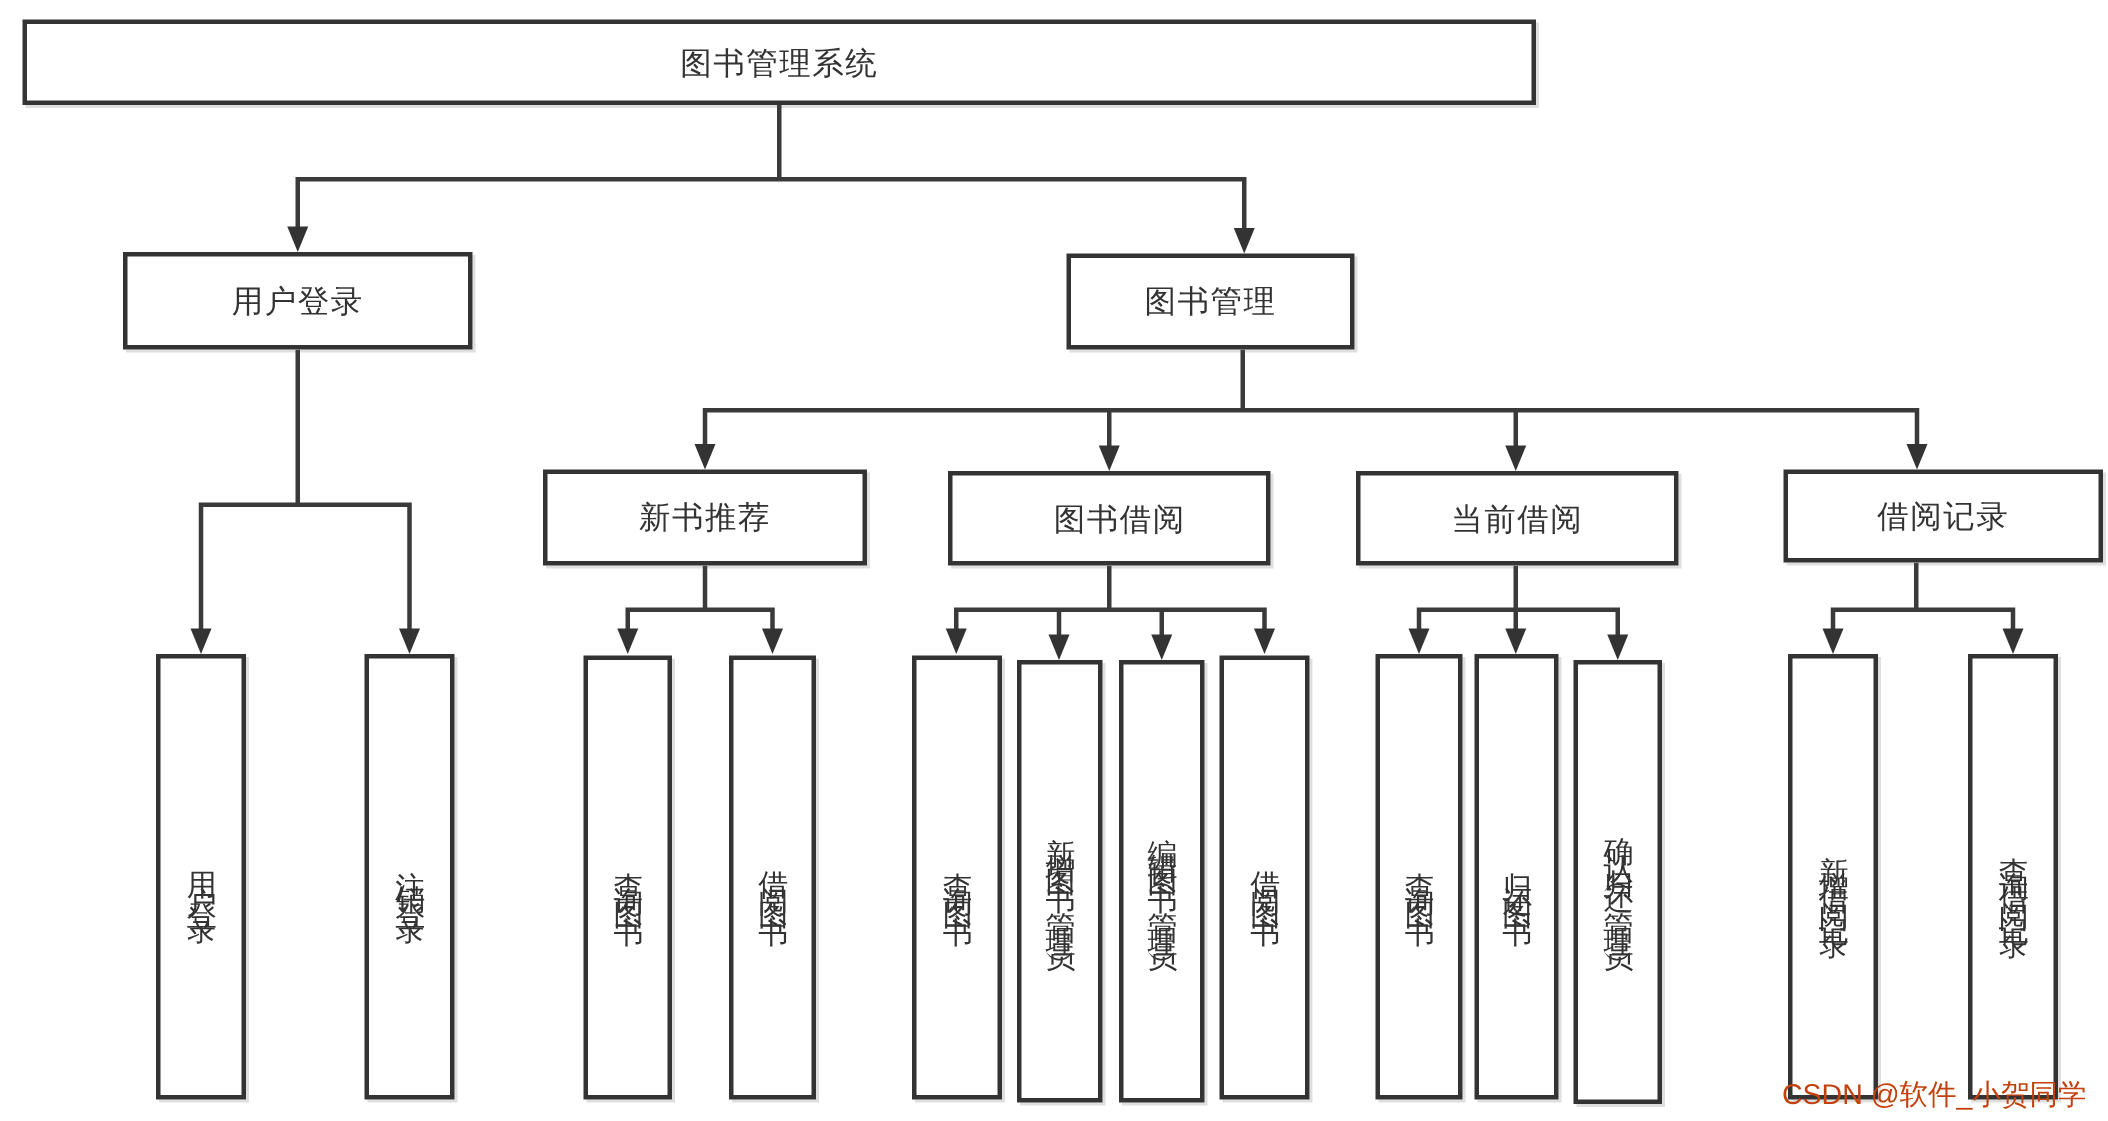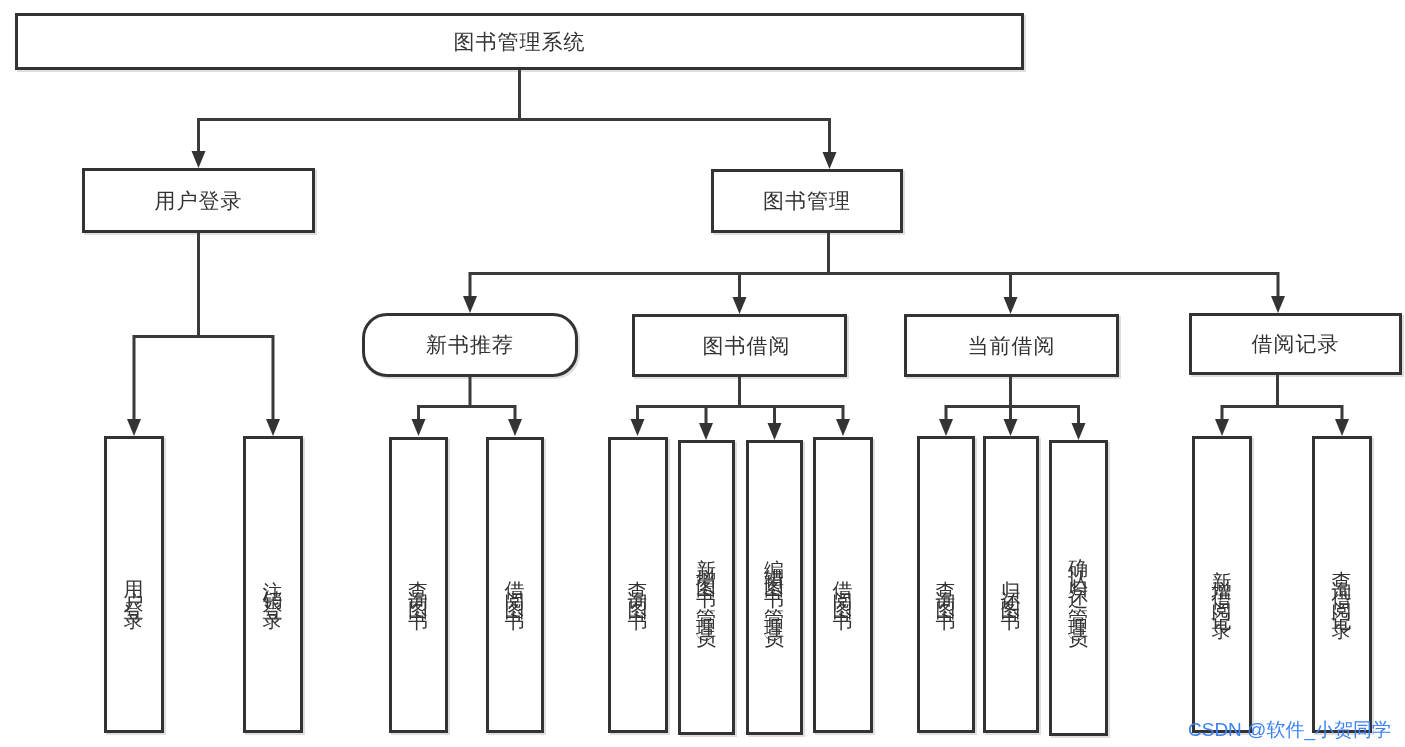--- a/index.html
+++ b/index.html
@@ -39,21 +39,21 @@
     writing-mode: vertical-rl;
     text-orientation: mixed;
     font-size: 20px;
     letter-spacing: 10px;
     line-height: 1;
     white-space: nowrap;
   }
   .watermark {
     position: absolute;
     z-index: 3;
-    color: #3b82f6;
+    color: #c2410c;
     font-size: 19px;
     white-space: nowrap;
   }
 </style>
 </head>
 <body>
 
 <div class="canvas">
 
   <svg class="connectors" viewBox="0 0 1405 747" xmlns="http://www.w3.org/2000/svg">
@@ -107,21 +107,21 @@
     <span class="lbl">图书管理系统</span>
   </div>
 
   <div class="node" style="left:82px; top:168px; width:233px; height:65px;">
     <span class="lbl">用户登录</span>
   </div>
   <div class="node" style="left:711px; top:169px; width:192px; height:64px;">
     <span class="lbl">图书管理</span>
   </div>
 
-  <div class="node" style="left:362px; top:313px; width:216px; height:64px;border-radius:25px;">
+  <div class="node" style="left:362px; top:313px; width:216px; height:64px;">
     <span class="lbl">新书推荐</span>
   </div>
   <div class="node" style="left:632px; top:314px; width:215px; height:63px;padding-left:14px;">
     <span class="lbl">图书借阅</span>
   </div>
   <div class="node" style="left:904px; top:314px; width:215px; height:63px;">
     <span class="lbl">当前借阅</span>
   </div>
   <div class="node" style="left:1172px; top:313px; width:213px; height:62px;margin-left:17px;">
     <span class="lbl">借阅记录</span>

